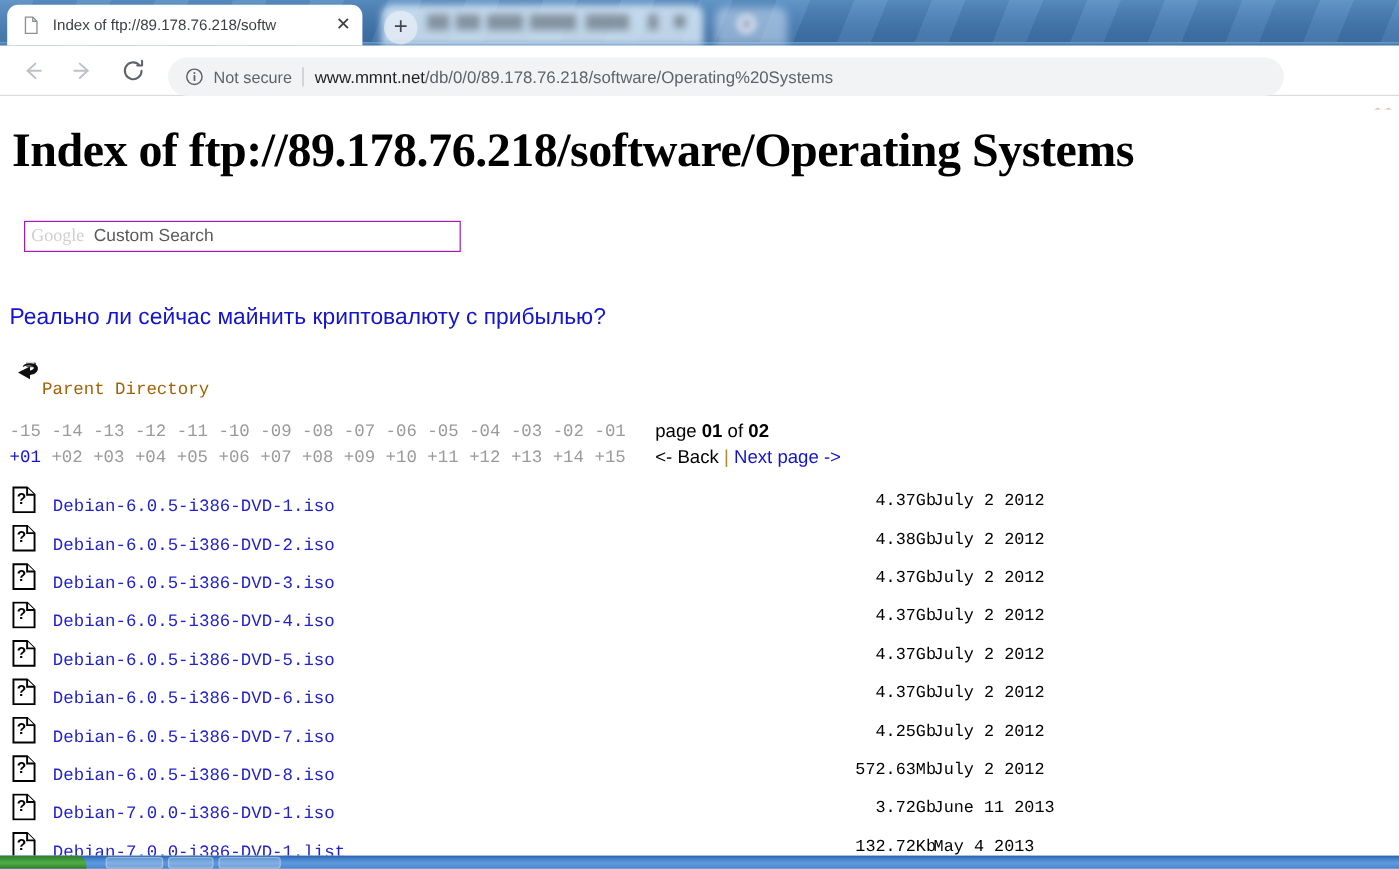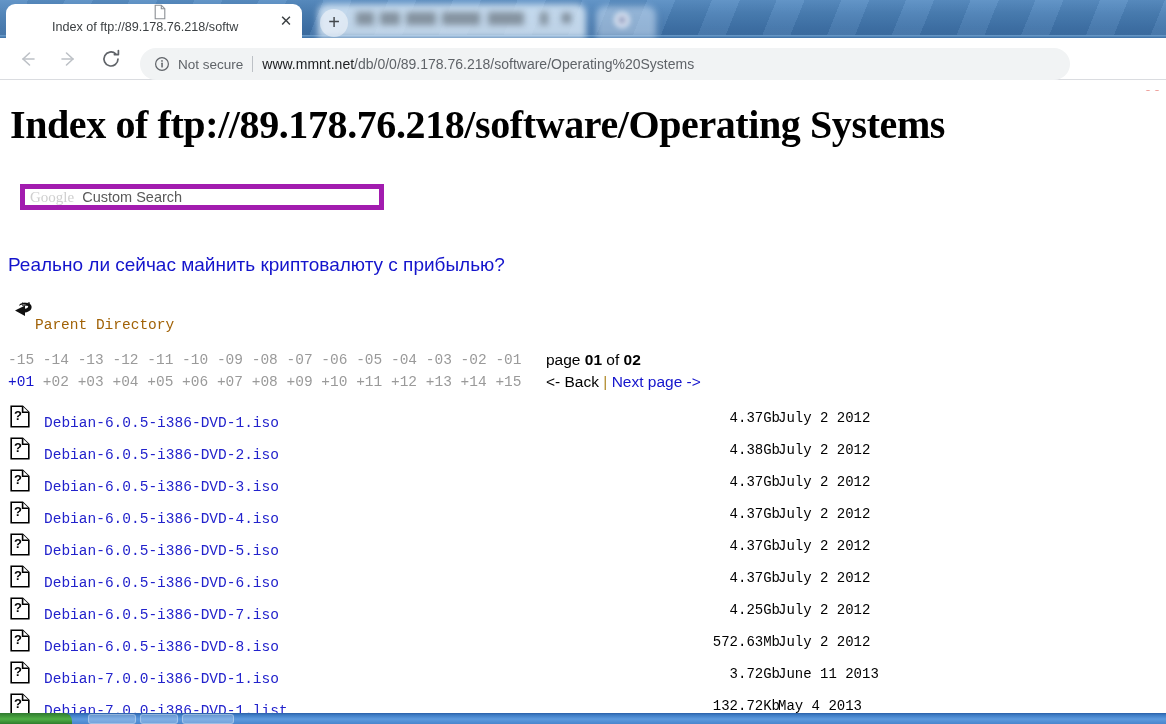--- a/index.html
+++ b/index.html
@@ -24,21 +24,21 @@
     content:""; position:absolute; left:0; bottom:0; width:100%; height:3px;
     background:linear-gradient(to bottom,#6d9ecb,#3b6ea4);
   }
 
   
   #tabstrip { position: absolute; left: 0; top: 0; width: 1166px; height: 38px; }
 
   .tab {
     position: absolute; top: 4px; height: 34px;
     border-radius: 9px 9px 0 0;
-    display: flex; align-items: center; flex-direction: column;
+    display: flex; align-items: center;
   }
   #tab-active {
     left: 6px; width: 296px;
     background: #ffffff;
   }
   #tab-background {
     left: 318px; width: 268px;
     background: rgba(223,236,249,0.80);
     filter: blur(3.2px);
   }
@@ -129,21 +129,21 @@
     font-weight: bold; font-size: 40px; line-height: 1;
     color: #000; margin: 14px 0 0 10px;
     letter-spacing: -0.4px;
   }
 
   #search-row {
     position: absolute; left: 20px; top: 93px;
     display: flex; align-items: flex-start;
   }
   #search-input-wrap {
-    width: 364px; height: 26px; border: 5px solid #a21caf; background: #fff;
+    width: 364px; height: 26px; border: 1px solid #a21caf; background: #fff;
     display: flex; align-items: center; padding-left: 5px;
   }
   #google-logo {
     font-family: "Liberation Serif", serif; font-size: 15px;
     color: #cfcfcf; letter-spacing: 0px; line-height: 1;
     flex: 0 0 auto;
   }
   #search-placeholder {
     font-size: 14.5px; color: #5a5a5a; margin-left: 8px;
     font-family: "Liberation Sans", sans-serif;

